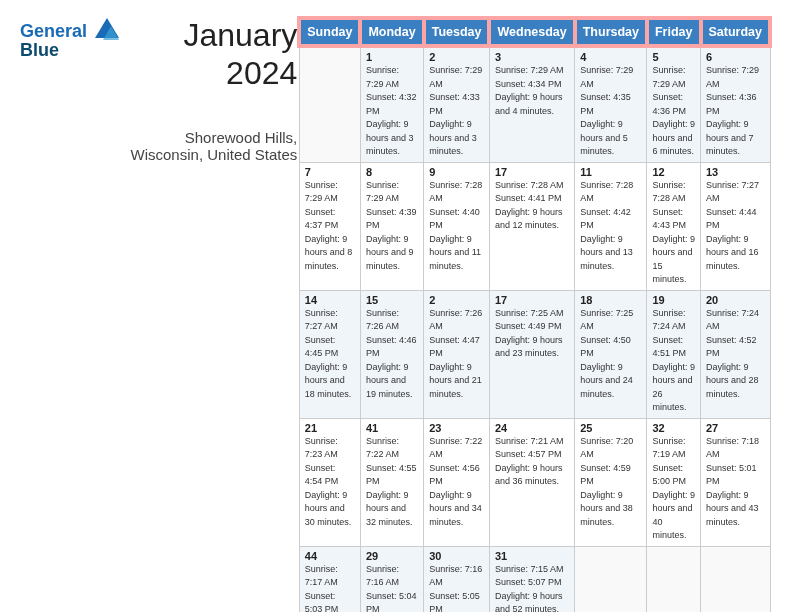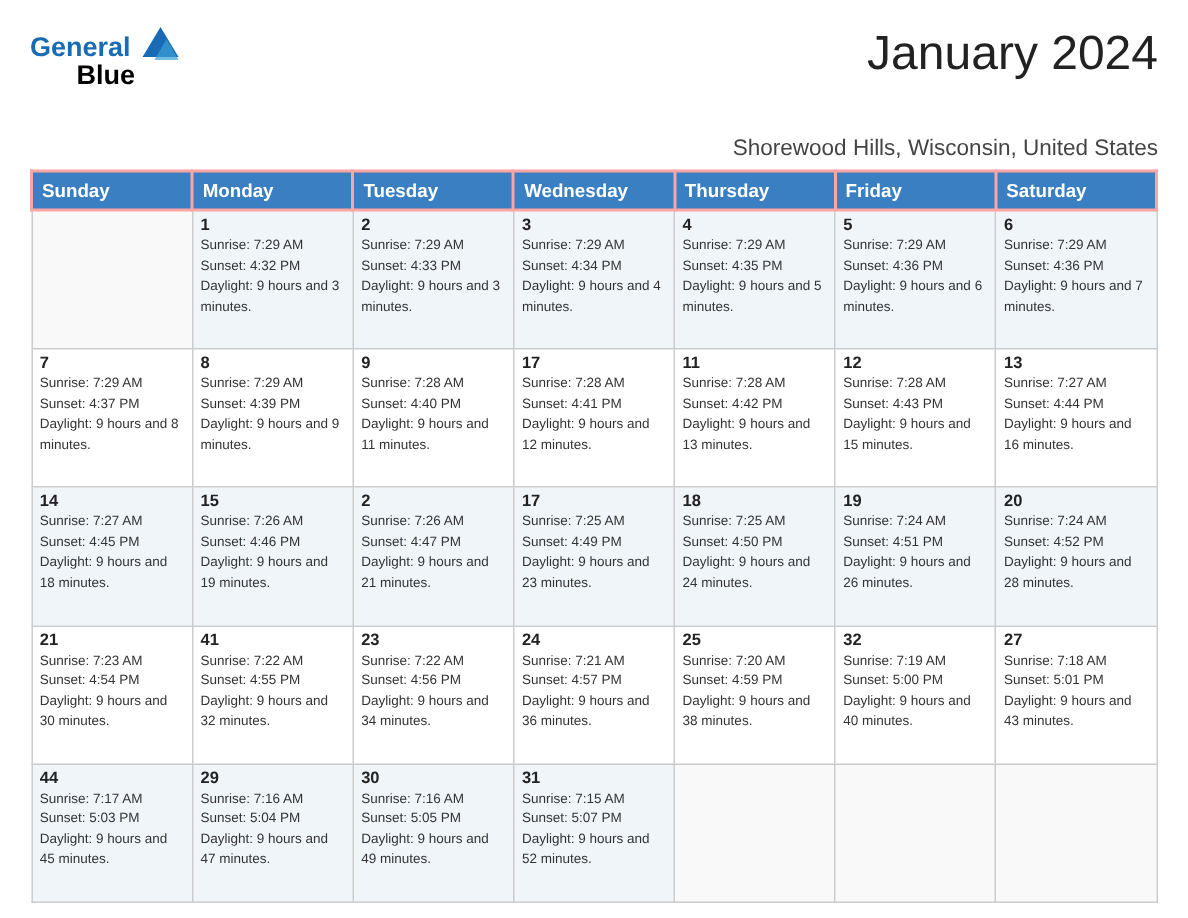--- a/index.html
+++ b/index.html
@@ -8,21 +8,21 @@
       background: #fff;
       width: 792px;
       height: 612px;
       overflow: hidden;
     }
     .page {
       width: 792px;
       height: 612px;
       padding: 16px 20px 10px 20px;
       display: flex;
-      flex-direction: column;
+      flex-direction: row;
     }
     .header {
       display: flex;
       align-items: flex-start;
       justify-content: space-between;
       margin-bottom: 6px;
     }
     .logo {
       display: flex;
       align-items: center;
@@ -62,21 +62,21 @@
       border-collapse: collapse;
       flex: 1;
     }
     .calendar-table thead tr th {
       background-color: #3a7fc1;
       color: #fff;
       font-size: 12.5px;
       font-weight: bold;
       padding: 5px 6px;
       text-align: left;
-      border: 2px solid #fca5a5;
+      border: 4px solid #fca5a5;
     }
     .calendar-table tbody tr td {
       border: 1px solid #ccc;
       vertical-align: top;
       padding: 3px 5px;
       width: calc(100% / 7);
       font-size: 9.5px;
       color: #333;
       height: 88px;
       background: #fff;
@@ -110,21 +110,21 @@
   <div class="header">
     <div class="logo">
       <div>
         <div style="display:flex;align-items:center;gap:2px;">
           <span class="logo-text"><span>General</span></span>
           <svg class="logo-icon" viewBox="0 0 28 28">
             <polygon points="14,2 26,22 2,22" fill="#1a6bb5"></polygon>
             <polygon points="18,10 26,24 10,24" fill="#3a9fd4" opacity="0.7"></polygon>
           </svg>
         </div>
-        <div style="font-size:18px;font-weight:bold;color:#000000;margin-top:-4px;text-align:center;">Blue</div>
+        <div style="font-size:18px;font-weight:bold;color:#0c4a6e;margin-top:-4px;">Blue</div>
       </div>
     </div>
     <div class="title-block">
       <div class="month-title">January 2024</div>
       <div class="location">Shorewood Hills, Wisconsin, United States</div>
     </div>
   </div>
 
   <table class="calendar-table">
     <thead>

